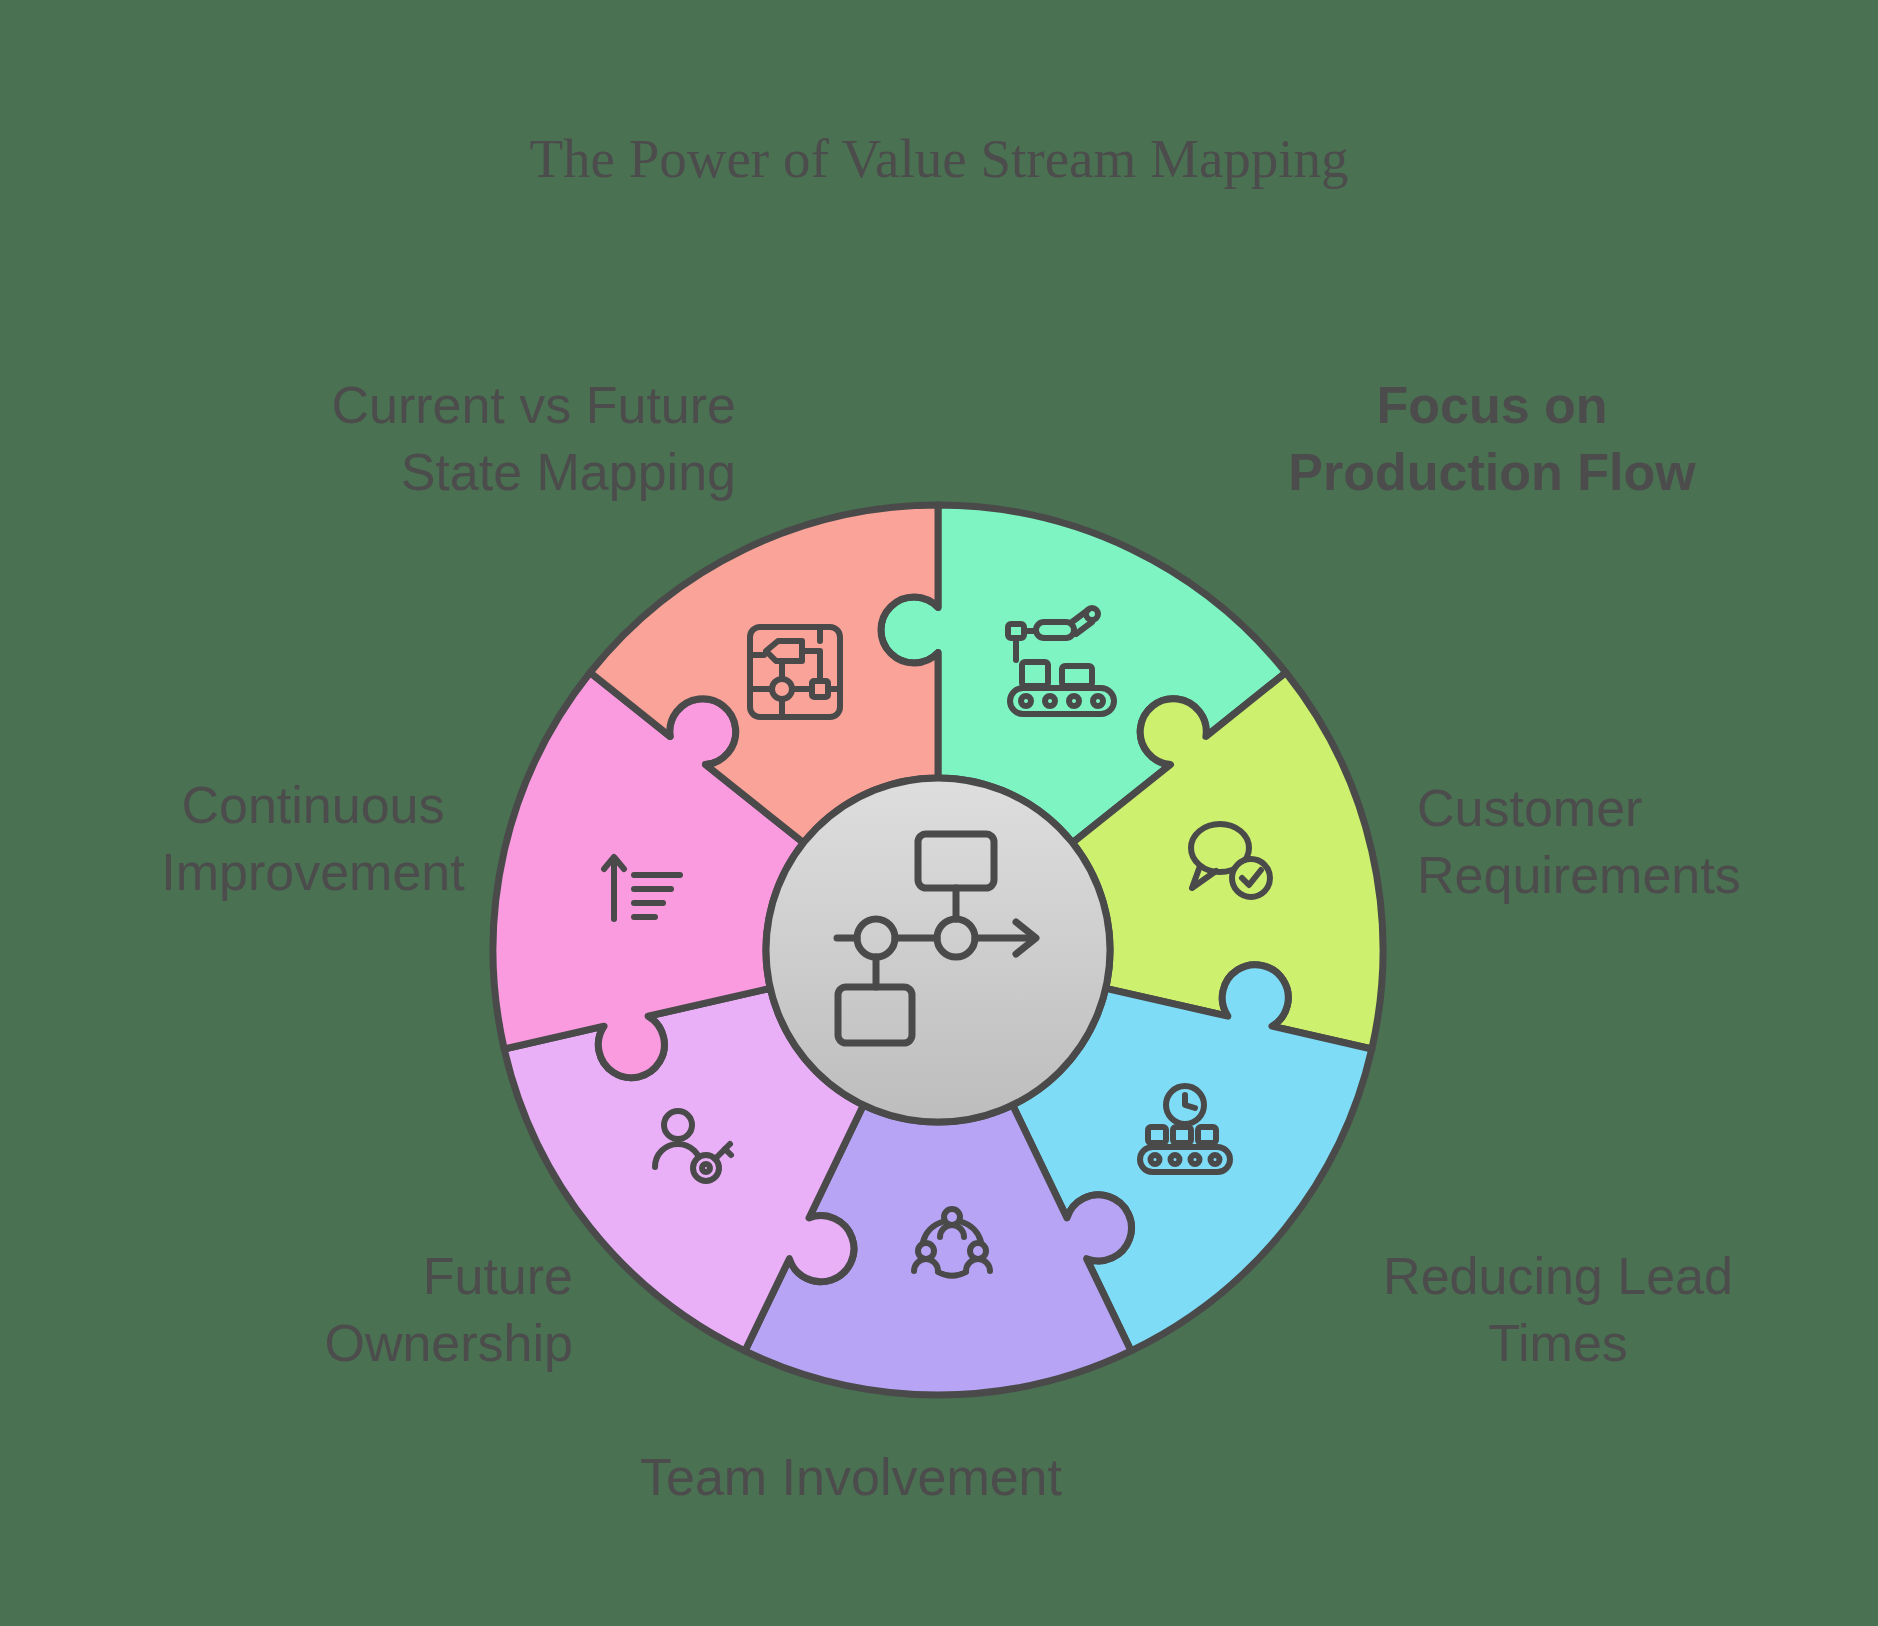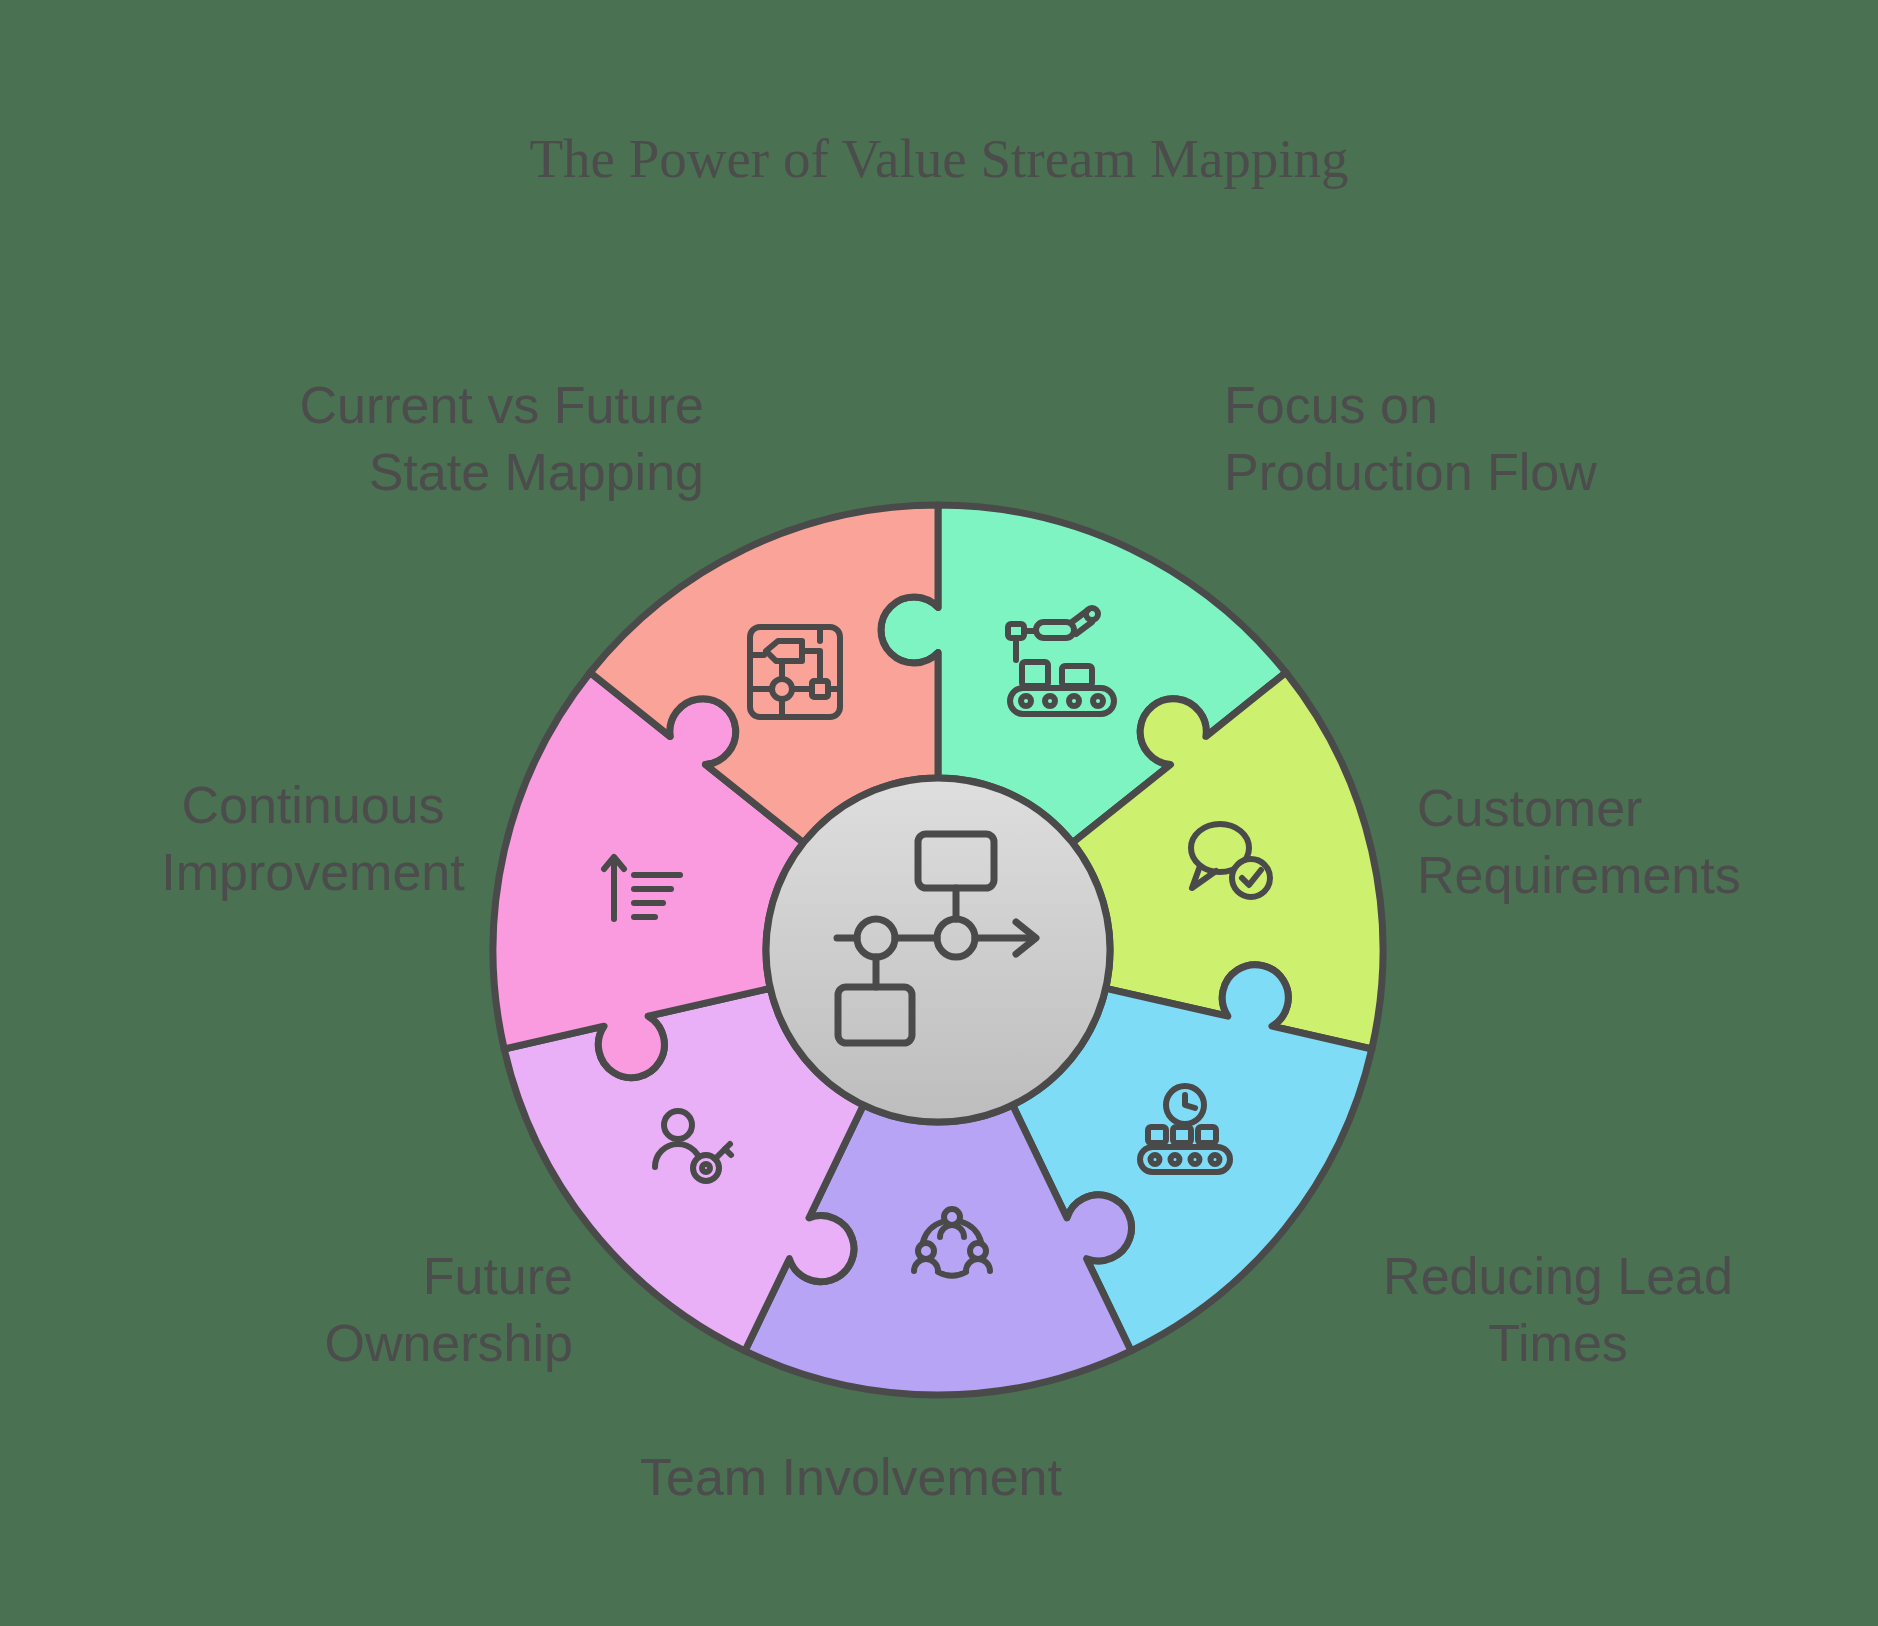--- a/index.html
+++ b/index.html
@@ -8,22 +8,22 @@
     font-family:"Liberation Sans", sans-serif;
   }
   #stage{position:absolute;inset:0;}
   svg{position:absolute;left:0;top:0;}
   .lbl{
     position:absolute;
     font-size:52px;line-height:67px;font-weight:500;
     color:#4C4C4C;white-space:pre-line;
   }
   #lbl-title{top:128px;left:0;width:1878px;text-align:center;font-size:55px;line-height:62px;font-family:Liberation Serif, serif;}
-  #lbl-current{top:372px;left:204px;width:500px;text-align:right;}
-  #lbl-focus{top:372px;left:1224px;width:600px;text-align:left;}
+  #lbl-current{top:372px;left:236px;width:500px;text-align:right;}
+  #lbl-focus{top:372px;left:1192px;width:600px;text-align:center;font-weight:bold;}
   #lbl-customer{top:775px;left:1417px;width:460px;text-align:left;}
   #lbl-reducing{top:1243px;left:1308px;width:500px;text-align:center;}
   #lbl-team{top:1444px;left:451px;width:800px;text-align:center;}
   #lbl-process{top:1243px;left:73px;width:500px;text-align:right;}
   #lbl-continuous{top:772px;left:13px;width:600px;text-align:center;}
 </style>
 </head>
 <body style="background: rgb(74, 113, 82); color: rgb(76, 76, 76);">
 
 <div id="stage">

